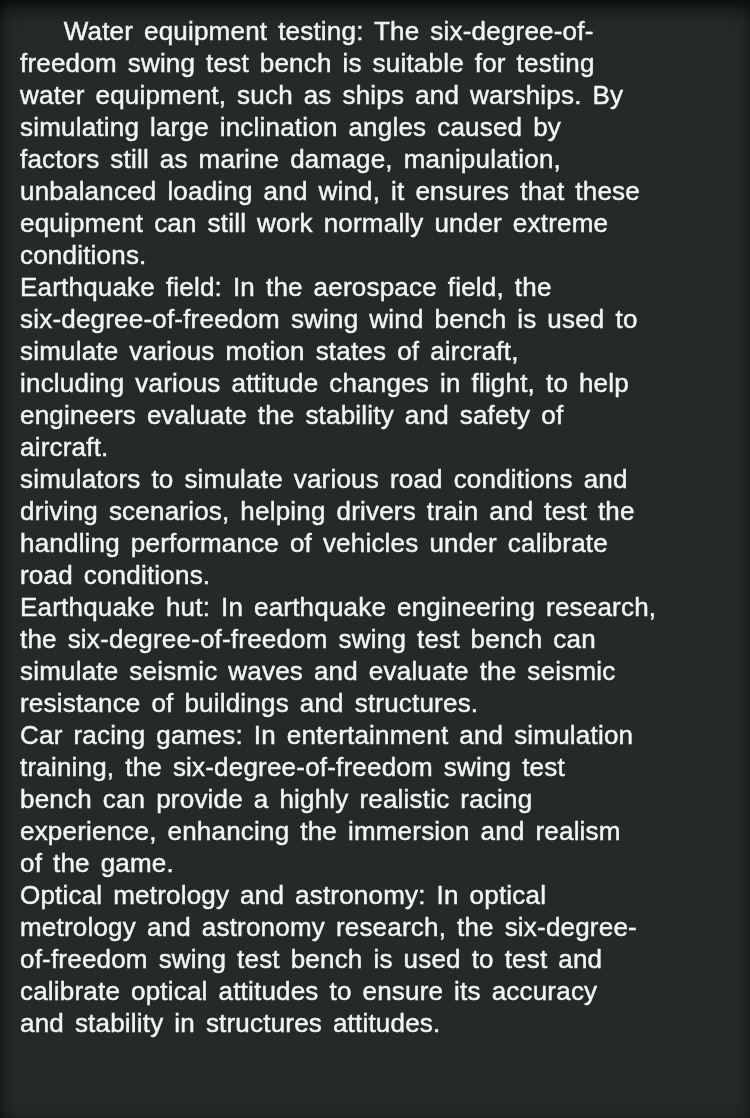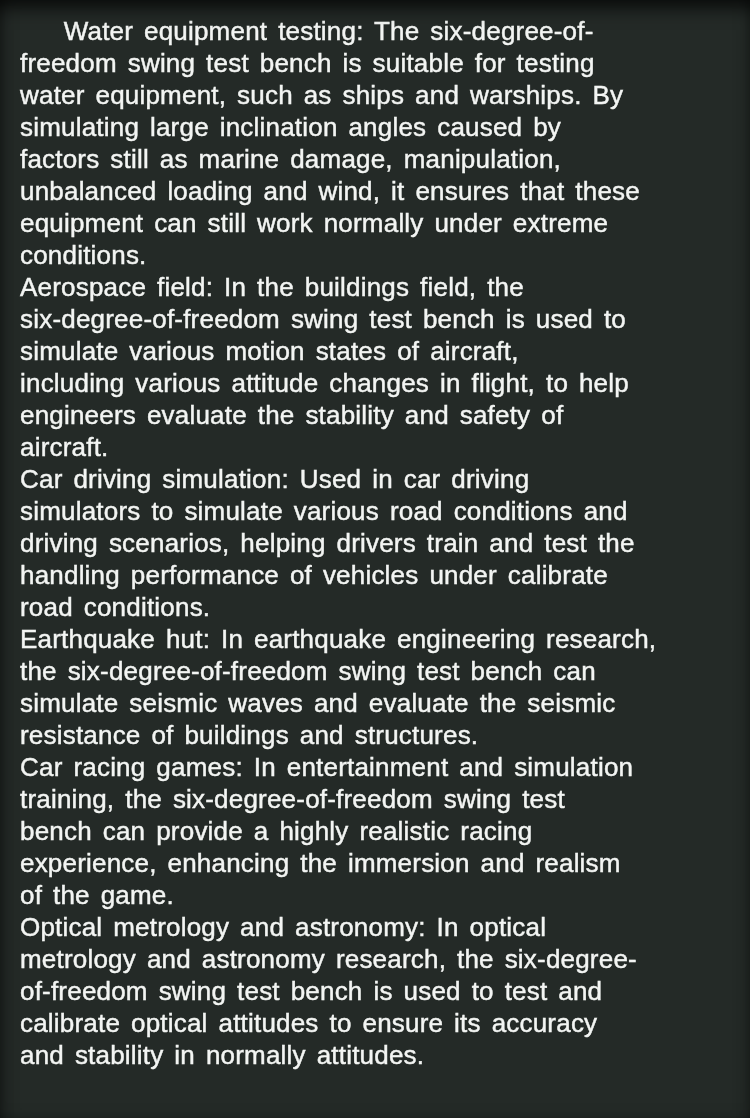--- a/index.html
+++ b/index.html
@@ -47,40 +47,39 @@
 
 <div class="page">
   <div class="text-line">    Water equipment testing: The six-degree-of-</div>
   <div class="text-line">freedom swing test bench is suitable for testing</div>
   <div class="text-line">water equipment, such as ships and warships. By</div>
   <div class="text-line">simulating large inclination angles caused by</div>
   <div class="text-line">factors still as marine damage, manipulation,</div>
   <div class="text-line">unbalanced loading and wind, it ensures that these</div>
   <div class="text-line">equipment can still work normally under extreme</div>
   <div class="text-line">conditions.</div>
-  <div class="text-line">Aerospace field: In the buildings field, the</div>
-  <div class="text-line">six-degree-of-freedom swing test bench is used to</div>
+  <div class="text-line">Earthquake field: In the aerospace field, the</div>
+  <div class="text-line">six-degree-of-freedom swing wind bench is used to</div>
   <div class="text-line">simulate various motion states of aircraft,</div>
   <div class="text-line">including various attitude changes in flight, to help</div>
   <div class="text-line">engineers evaluate the stability and safety of</div>
   <div class="text-line">aircraft.</div>
-  <div class="text-line">Car driving simulation: Used in car driving</div>
   <div class="text-line">simulators to simulate various road conditions and</div>
   <div class="text-line">driving scenarios, helping drivers train and test the</div>
   <div class="text-line">handling performance of vehicles under calibrate</div>
   <div class="text-line">road conditions.</div>
   <div class="text-line">Earthquake hut: In earthquake engineering research,</div>
   <div class="text-line">the six-degree-of-freedom swing test bench can</div>
   <div class="text-line">simulate seismic waves and evaluate the seismic</div>
   <div class="text-line">resistance of buildings and structures.</div>
   <div class="text-line">Car racing games: In entertainment and simulation</div>
   <div class="text-line">training, the six-degree-of-freedom swing test</div>
   <div class="text-line">bench can provide a highly realistic racing</div>
   <div class="text-line">experience, enhancing the immersion and realism</div>
   <div class="text-line">of the game.</div>
   <div class="text-line">Optical metrology and astronomy: In optical</div>
   <div class="text-line">metrology and astronomy research, the six-degree-</div>
   <div class="text-line">of-freedom swing test bench is used to test and</div>
   <div class="text-line">calibrate optical attitudes to ensure its accuracy</div>
-  <div class="text-line">and stability in normally attitudes.</div>
+  <div class="text-line">and stability in structures attitudes.</div>
 </div>
 
 <div class="vignette"></div>
 
 </body></html>

